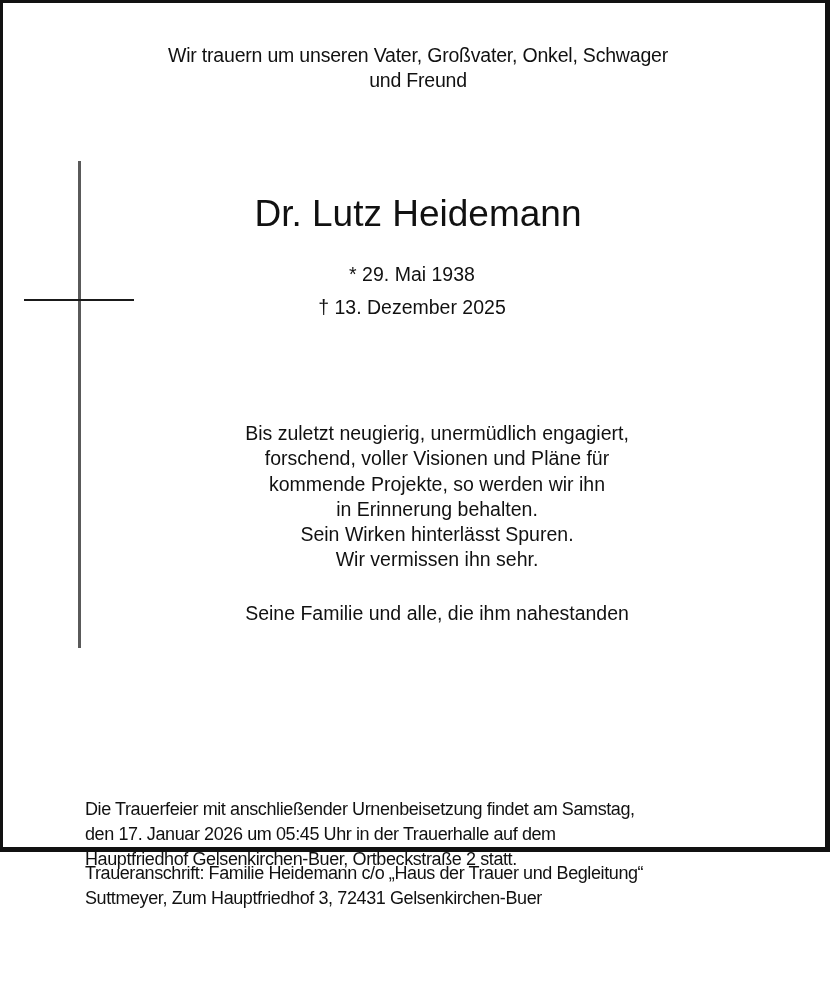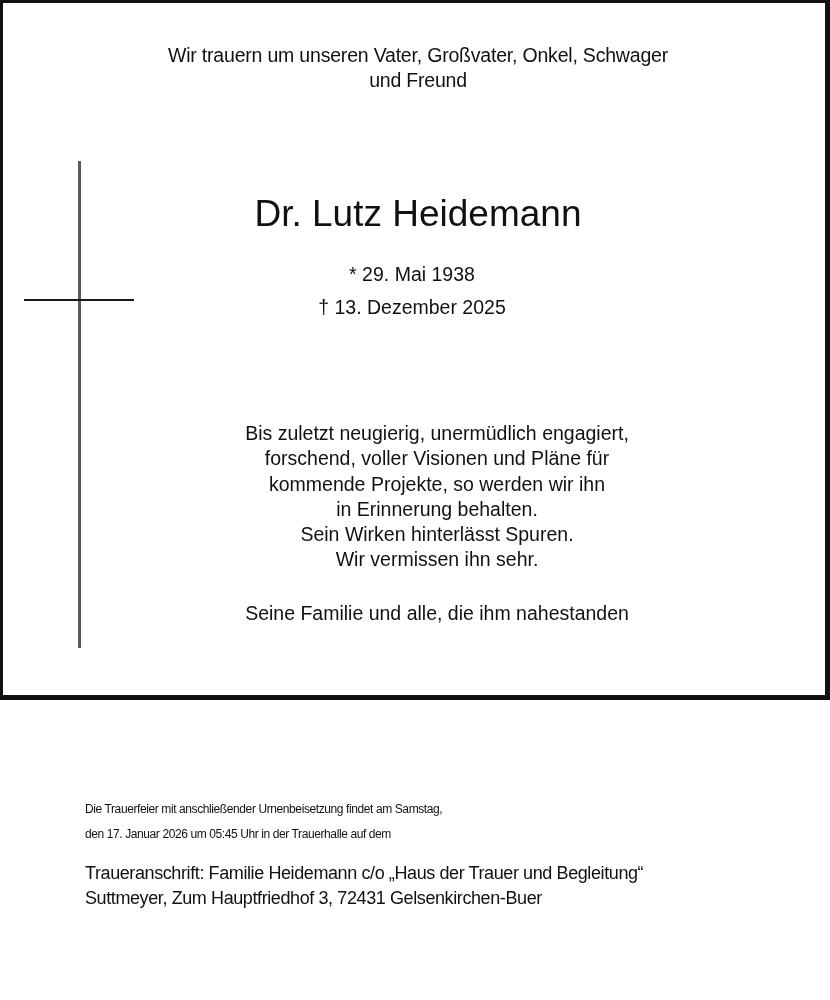--- a/index.html
+++ b/index.html
@@ -1,29 +1,29 @@
 <!DOCTYPE html>
 <html><head>
 <meta charset="utf-8">
 <style>
   html, body { margin: 0; padding: 0; background: #ffffff; }
   body { width: 830px; height: 1000px; position: relative; overflow: hidden;
          font-family: "Liberation Sans", sans-serif; color: #111; }
-  .frame { position: absolute; left: 0; top: 0; width: 830px; height: 700px;
+  .frame { position: absolute; left: 0; top: 0; width: 830px; height: 852px;
            box-sizing: border-box; background: #fff;
            border-top: 3px solid #111; border-left: 3px solid #111;
            border-right: 5px solid #111; border-bottom: 5px solid #111; text-decoration: underline; }
   .center { position: absolute; left: 0; width: 830px; text-align: center; }
   .intro { top: 40px; font-size: 19.5px; line-height: 25px; letter-spacing: -0.2px; }
   .name { top: 189px; font-size: 37px; line-height: 44px; }
   .born { top: 259px; font-size: 19.5px; line-height: 24px; left: -6px; }
   .died { top: 292px; font-size: 19.5px; line-height: 24px; left: -6px; }
   .poem { top: 418px; left: 19px; font-size: 19.5px; line-height: 25.3px; }
   .family { top: 598px; left: 19px; font-size: 19.5px; line-height: 25px; }
-  .ceremony { position: absolute; left: 82px; top: 794px; font-size: 12px; line-height: 25px;
+  .ceremony { position: absolute; left: 82px; top: 794px; font-size: 18px; line-height: 25px;
               letter-spacing: -0.4px; }
   .address { position: absolute; left: 82px; top: 858px; font-size: 18px; line-height: 25px;
              letter-spacing: -0.4px; }
   .line { display: block; }
   .cross-v { position: absolute; left: 75px; top: 158px; width: 3px; height: 487px; background: #5a5a5a; }
   .cross-h { position: absolute; left: 21px; top: 296px; width: 110px; height: 2px; background: #1a1a1a; }
 </style>
 </head>
 <body>
 
@@ -48,20 +48,21 @@
     <span class="line">in Erinnerung behalten.</span>
     <span class="line">Sein Wirken hinterlässt Spuren.</span>
     <span class="line">Wir vermissen ihn sehr.</span>
   </div>
 
   <div class="center family">Seine Familie und alle, die ihm nahestanden</div>
 
   <div class="ceremony">
     <span class="line">Die Trauerfeier mit anschließender Urnenbeisetzung findet am Samstag,</span>
     <span class="line">den 17. Januar 2026 um 05:45 Uhr in der Trauerhalle auf dem</span>
+    <span class="line">Hauptfriedhof Gelsenkirchen-Buer, Ortbeckstraße 2 statt.</span>
   </div>
 
   <div class="address">
     <span class="line">Traueranschrift: Familie Heidemann c/o „Haus der Trauer und Begleitung“</span>
     <span class="line">Suttmeyer, Zum Hauptfriedhof 3, 72431 Gelsenkirchen-Buer</span>
   </div>
 
 </div>
 
 </body></html>

